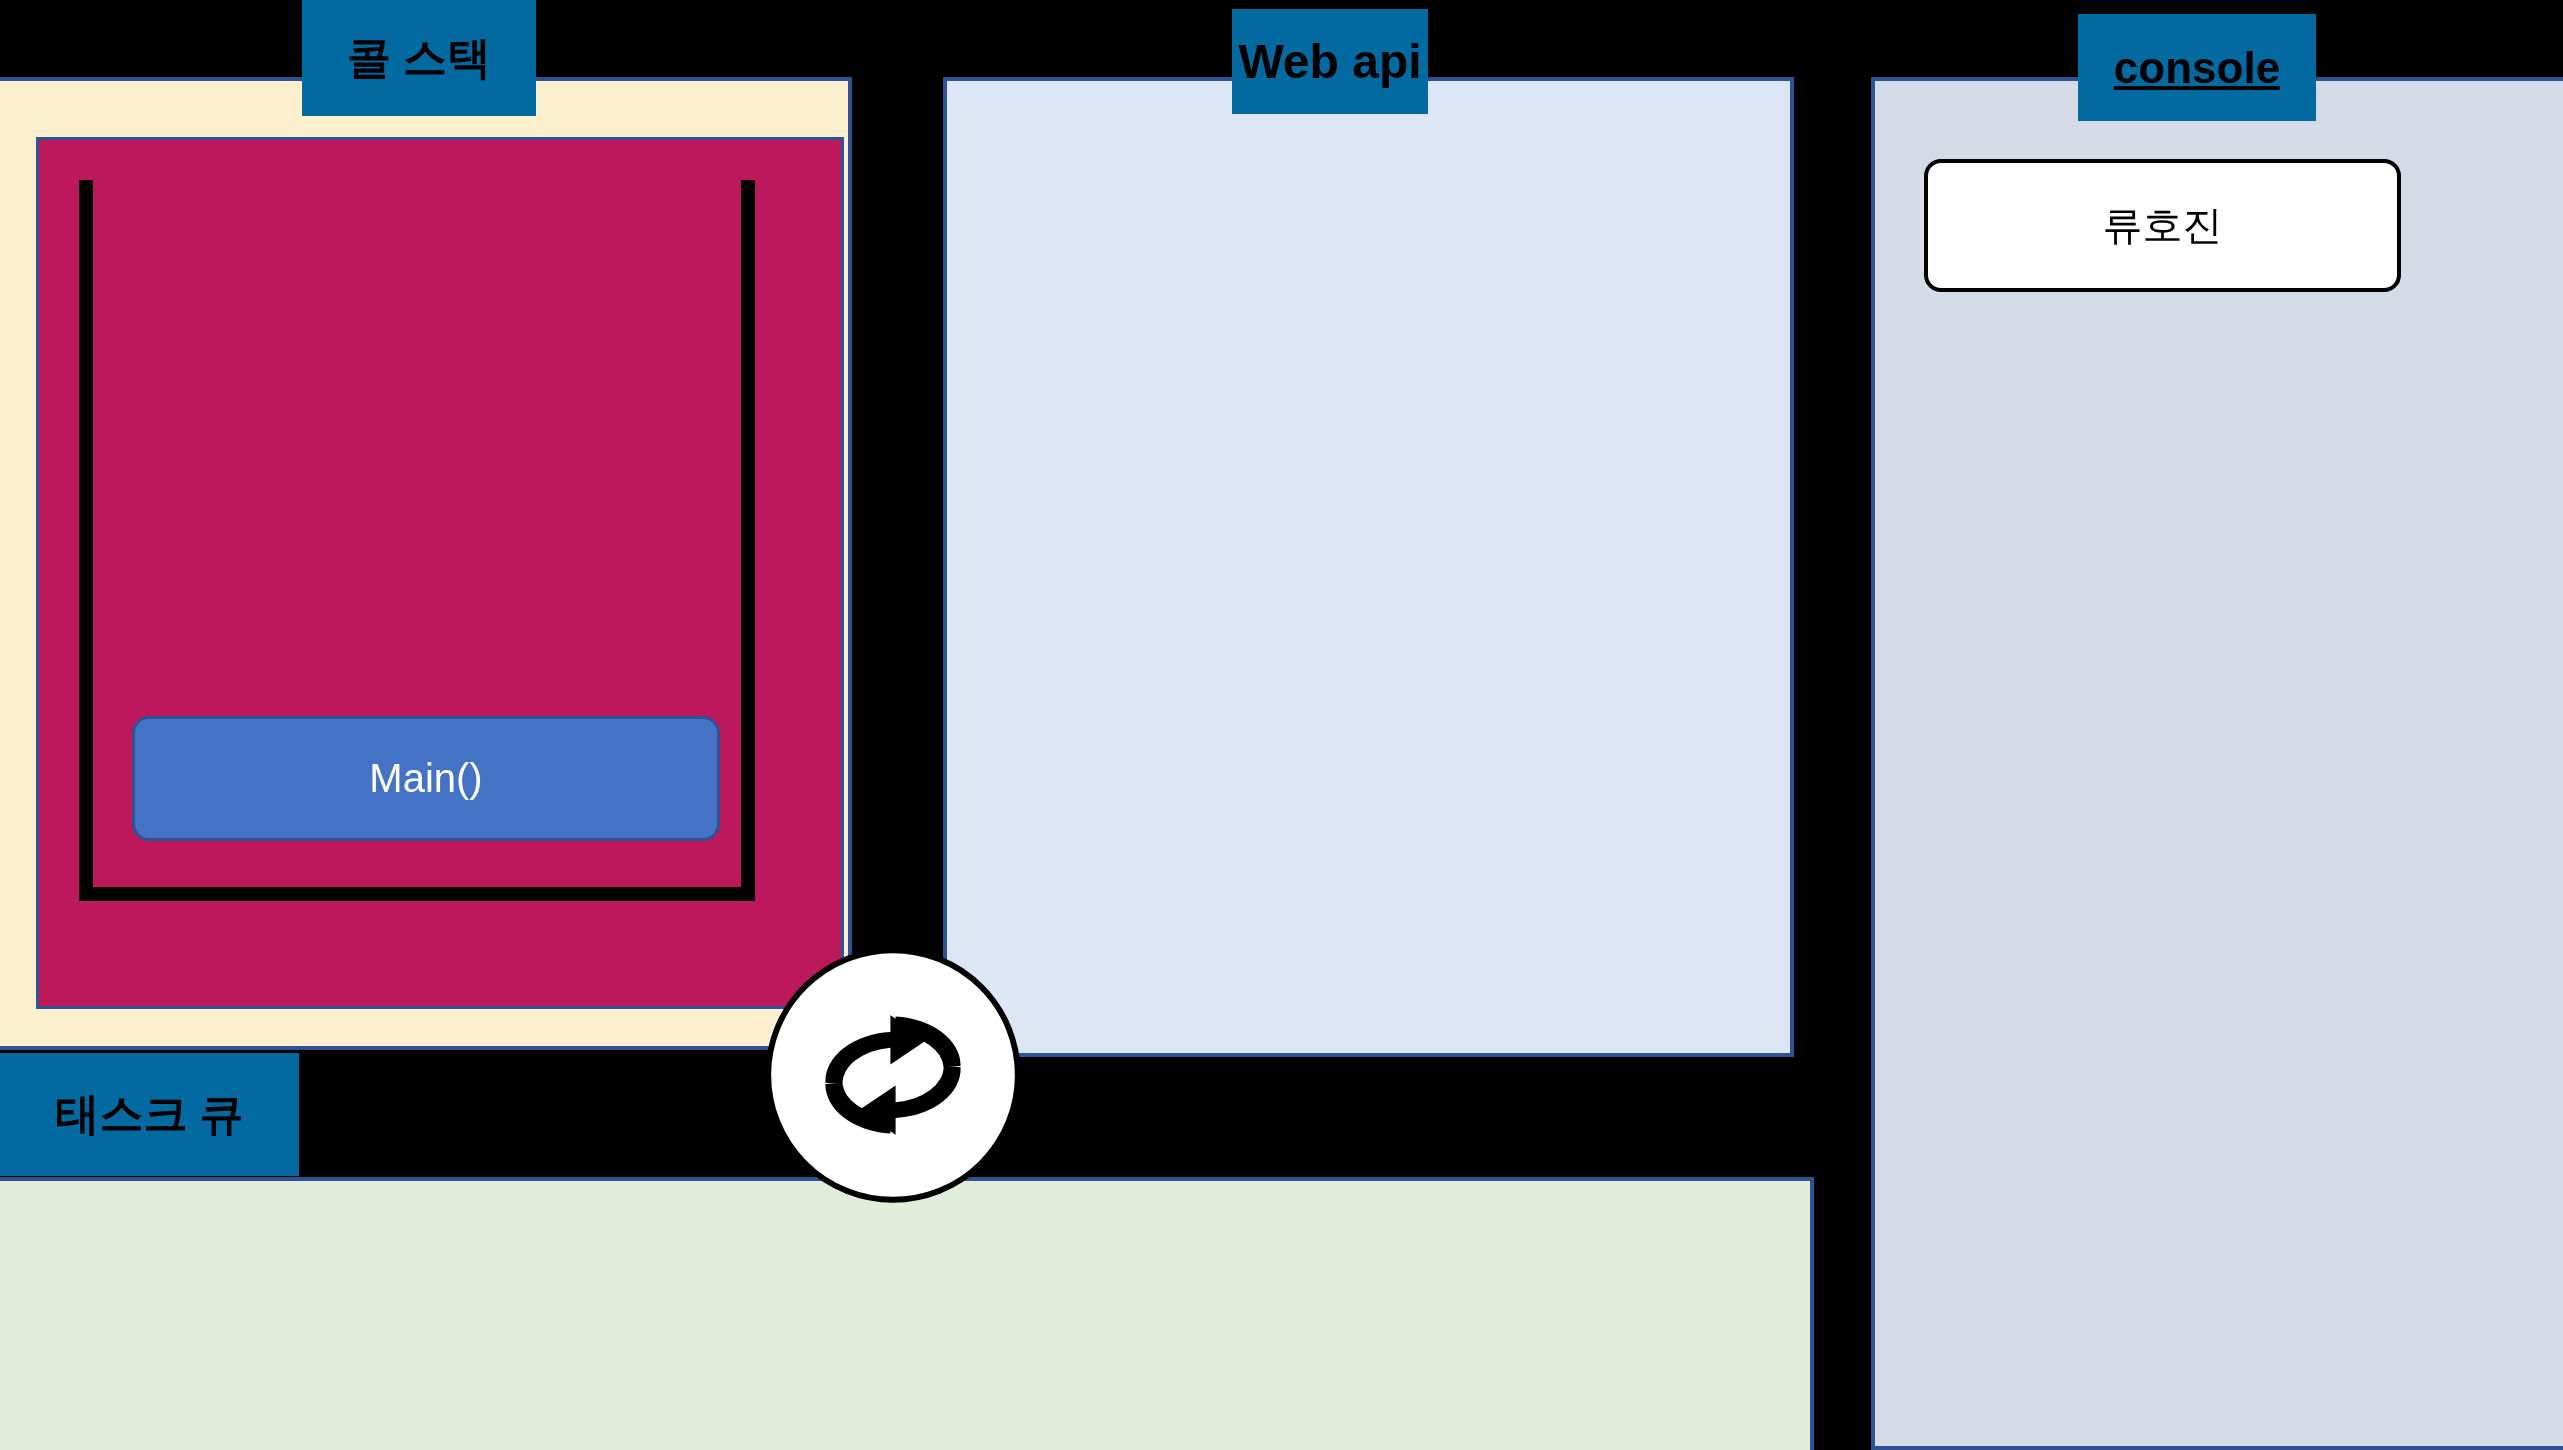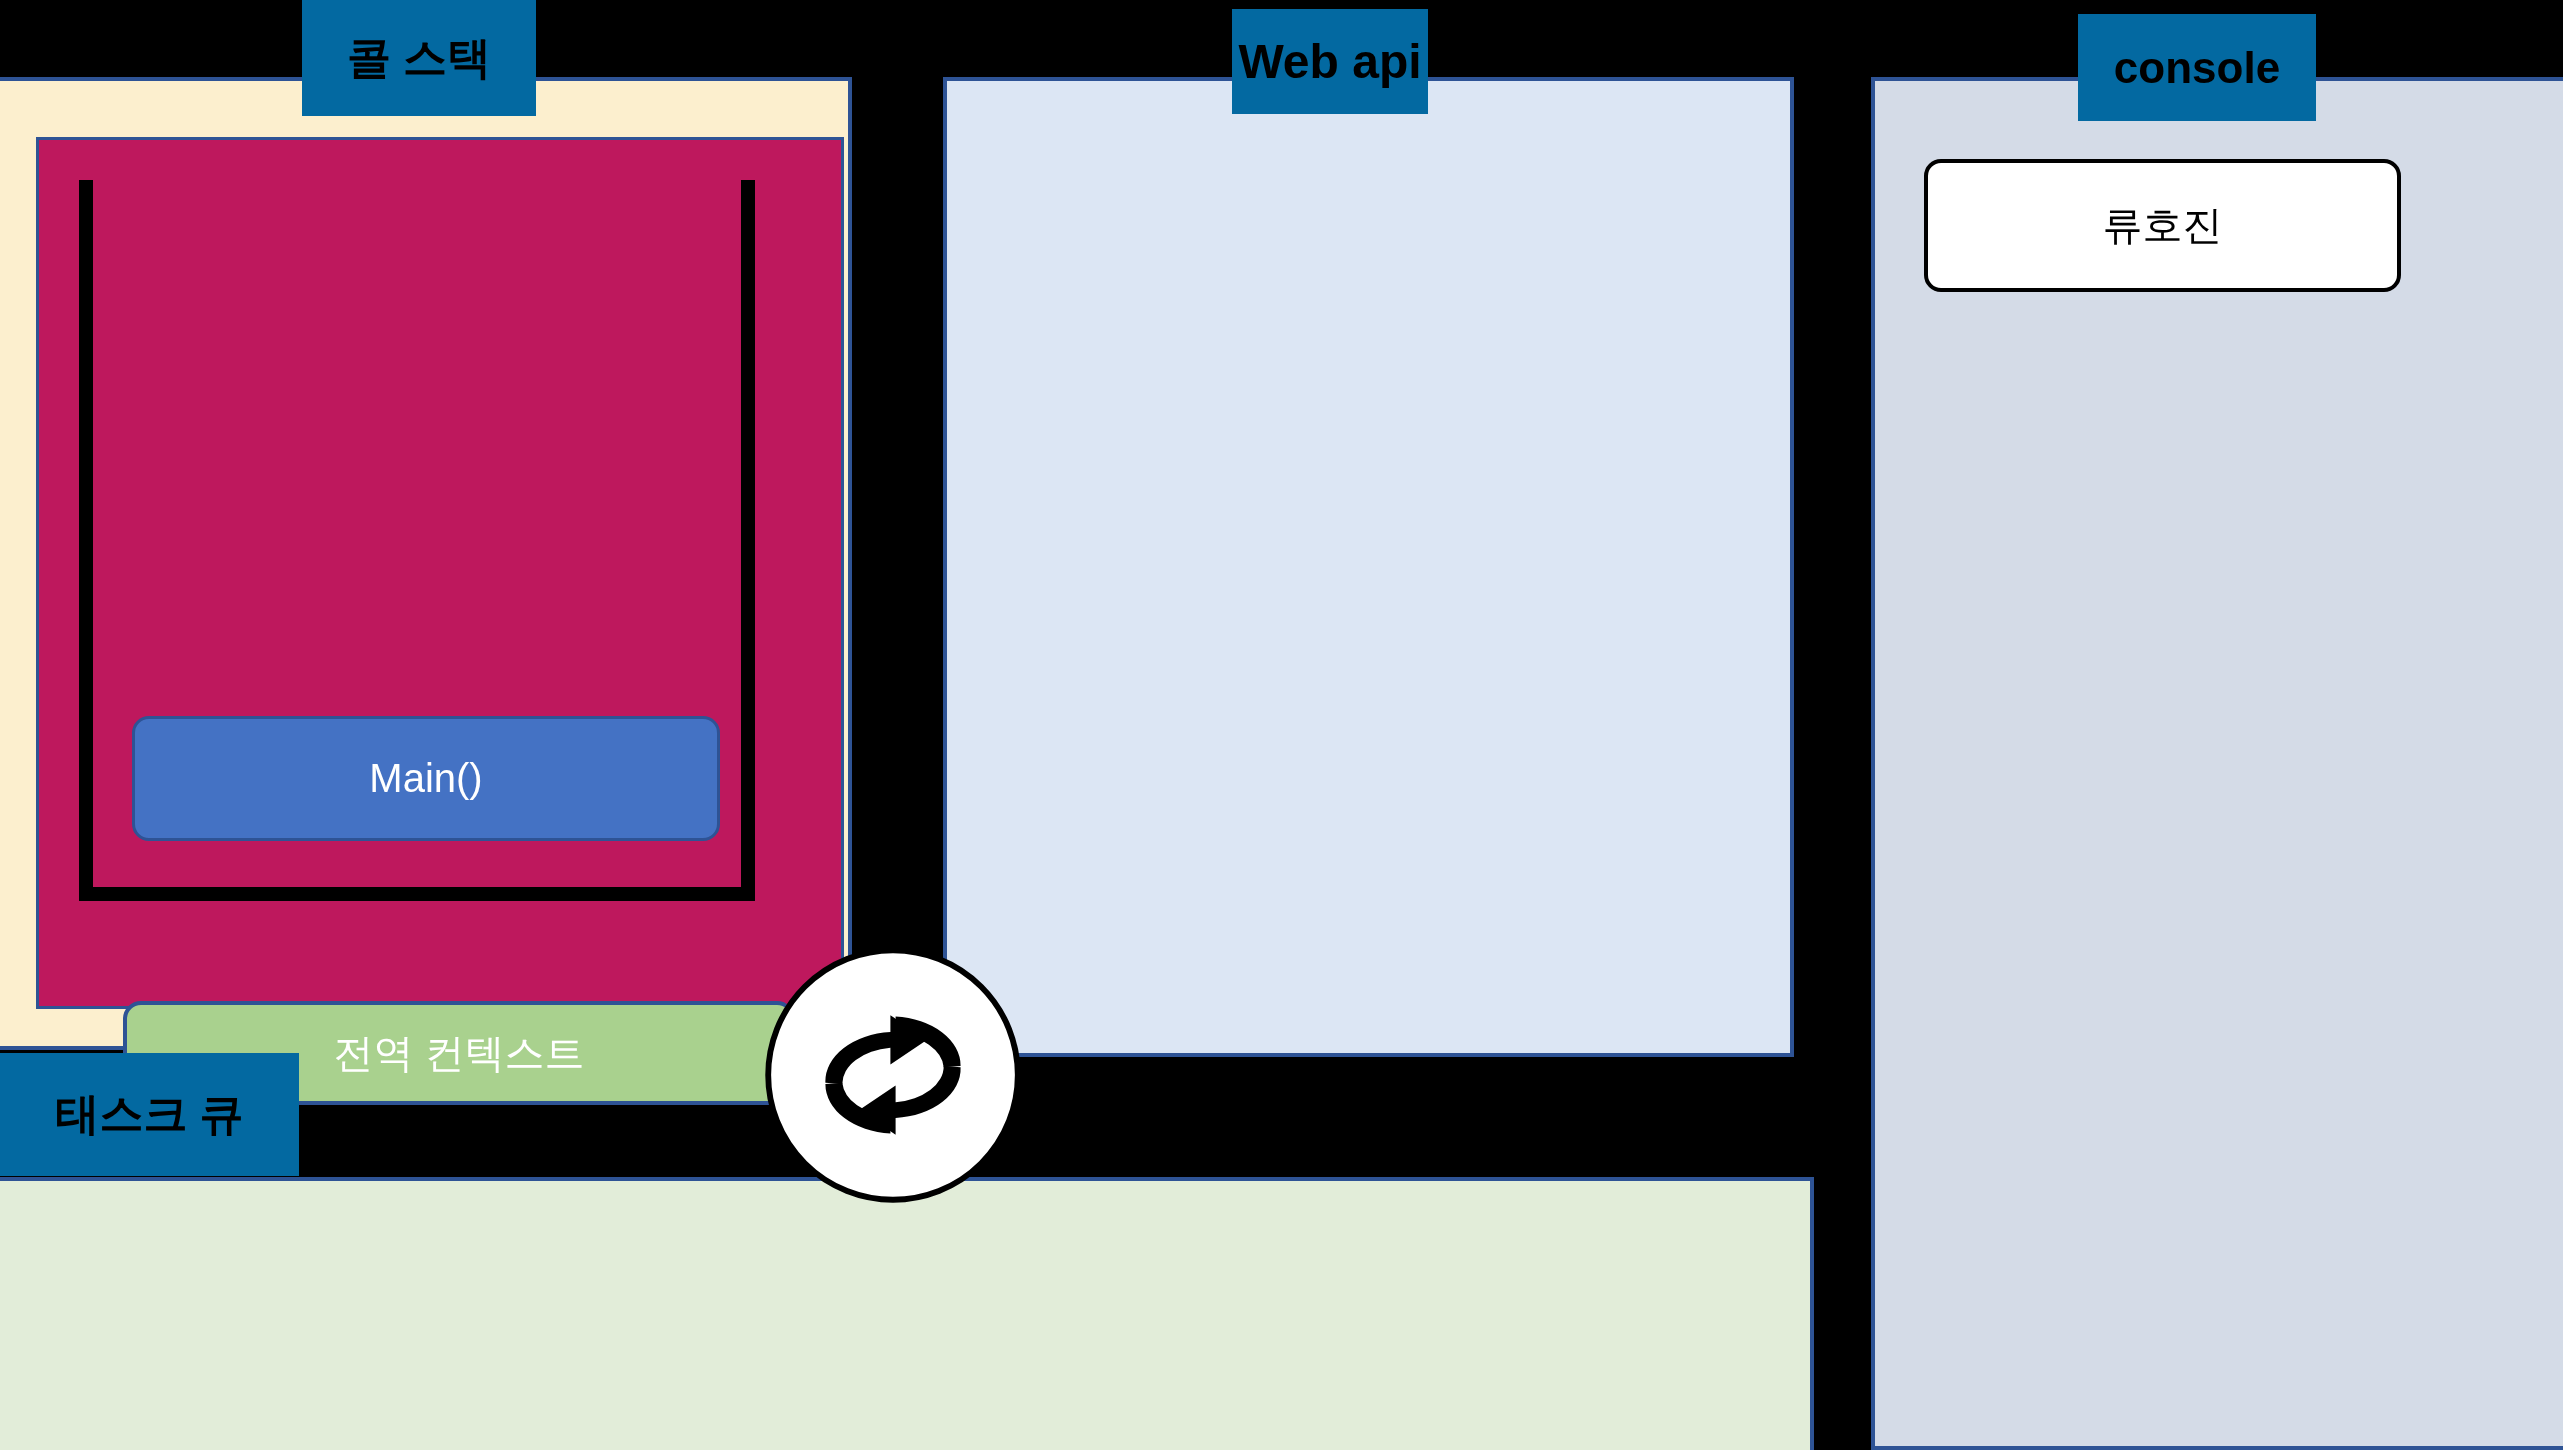--- a/index.html
+++ b/index.html
@@ -162,35 +162,34 @@
 
 <div id="stage">
 
   <div id="callstack-panel">
     <div id="callstack-inner">
 
       <div id="stack-bracket">
         <div id="main-frame">Main()</div>
       </div>
 
-      <div id="global-context">전역 컨텍스트</div>
     </div>
   </div>
 
   <div class="tab-label" style="left:302px; top:0px; width:234px; height:116px; font-size:44px;">콜 스택</div>
 
   <div id="webapi-panel"></div>
 
   <div class="tab-label" style="left:1232px; top:9px; width:196px; height:105px; font-size:48px;">Web api</div>
 
   <div id="console-panel">
     <div id="console-entry">류호진</div>
   </div>
 
-  <div class="tab-label" style="left:2078px; top:14.3px; width:238px; height:107px; font-size:44px;">console</div>
+  <div class="tab-label" style="left:2078px; top:14.3px; width:238px; height:107px; font-size:44px;text-decoration:underline;">console</div>
 
   <div id="taskqueue-panel"></div>
 
   <div class="tab-label" style="left:0px; top:1053px; width:299px; height:123px; font-size:44px;">태스크 큐</div>
 
   <div id="event-loop">
     <svg viewBox="0 0 400 400" xmlns="http://www.w3.org/2000/svg">
       <circle cx="200" cy="200" r="192" fill="#FFFFFF" stroke="#000000" stroke-width="9"></circle>
 
       <path d="M 96 212

